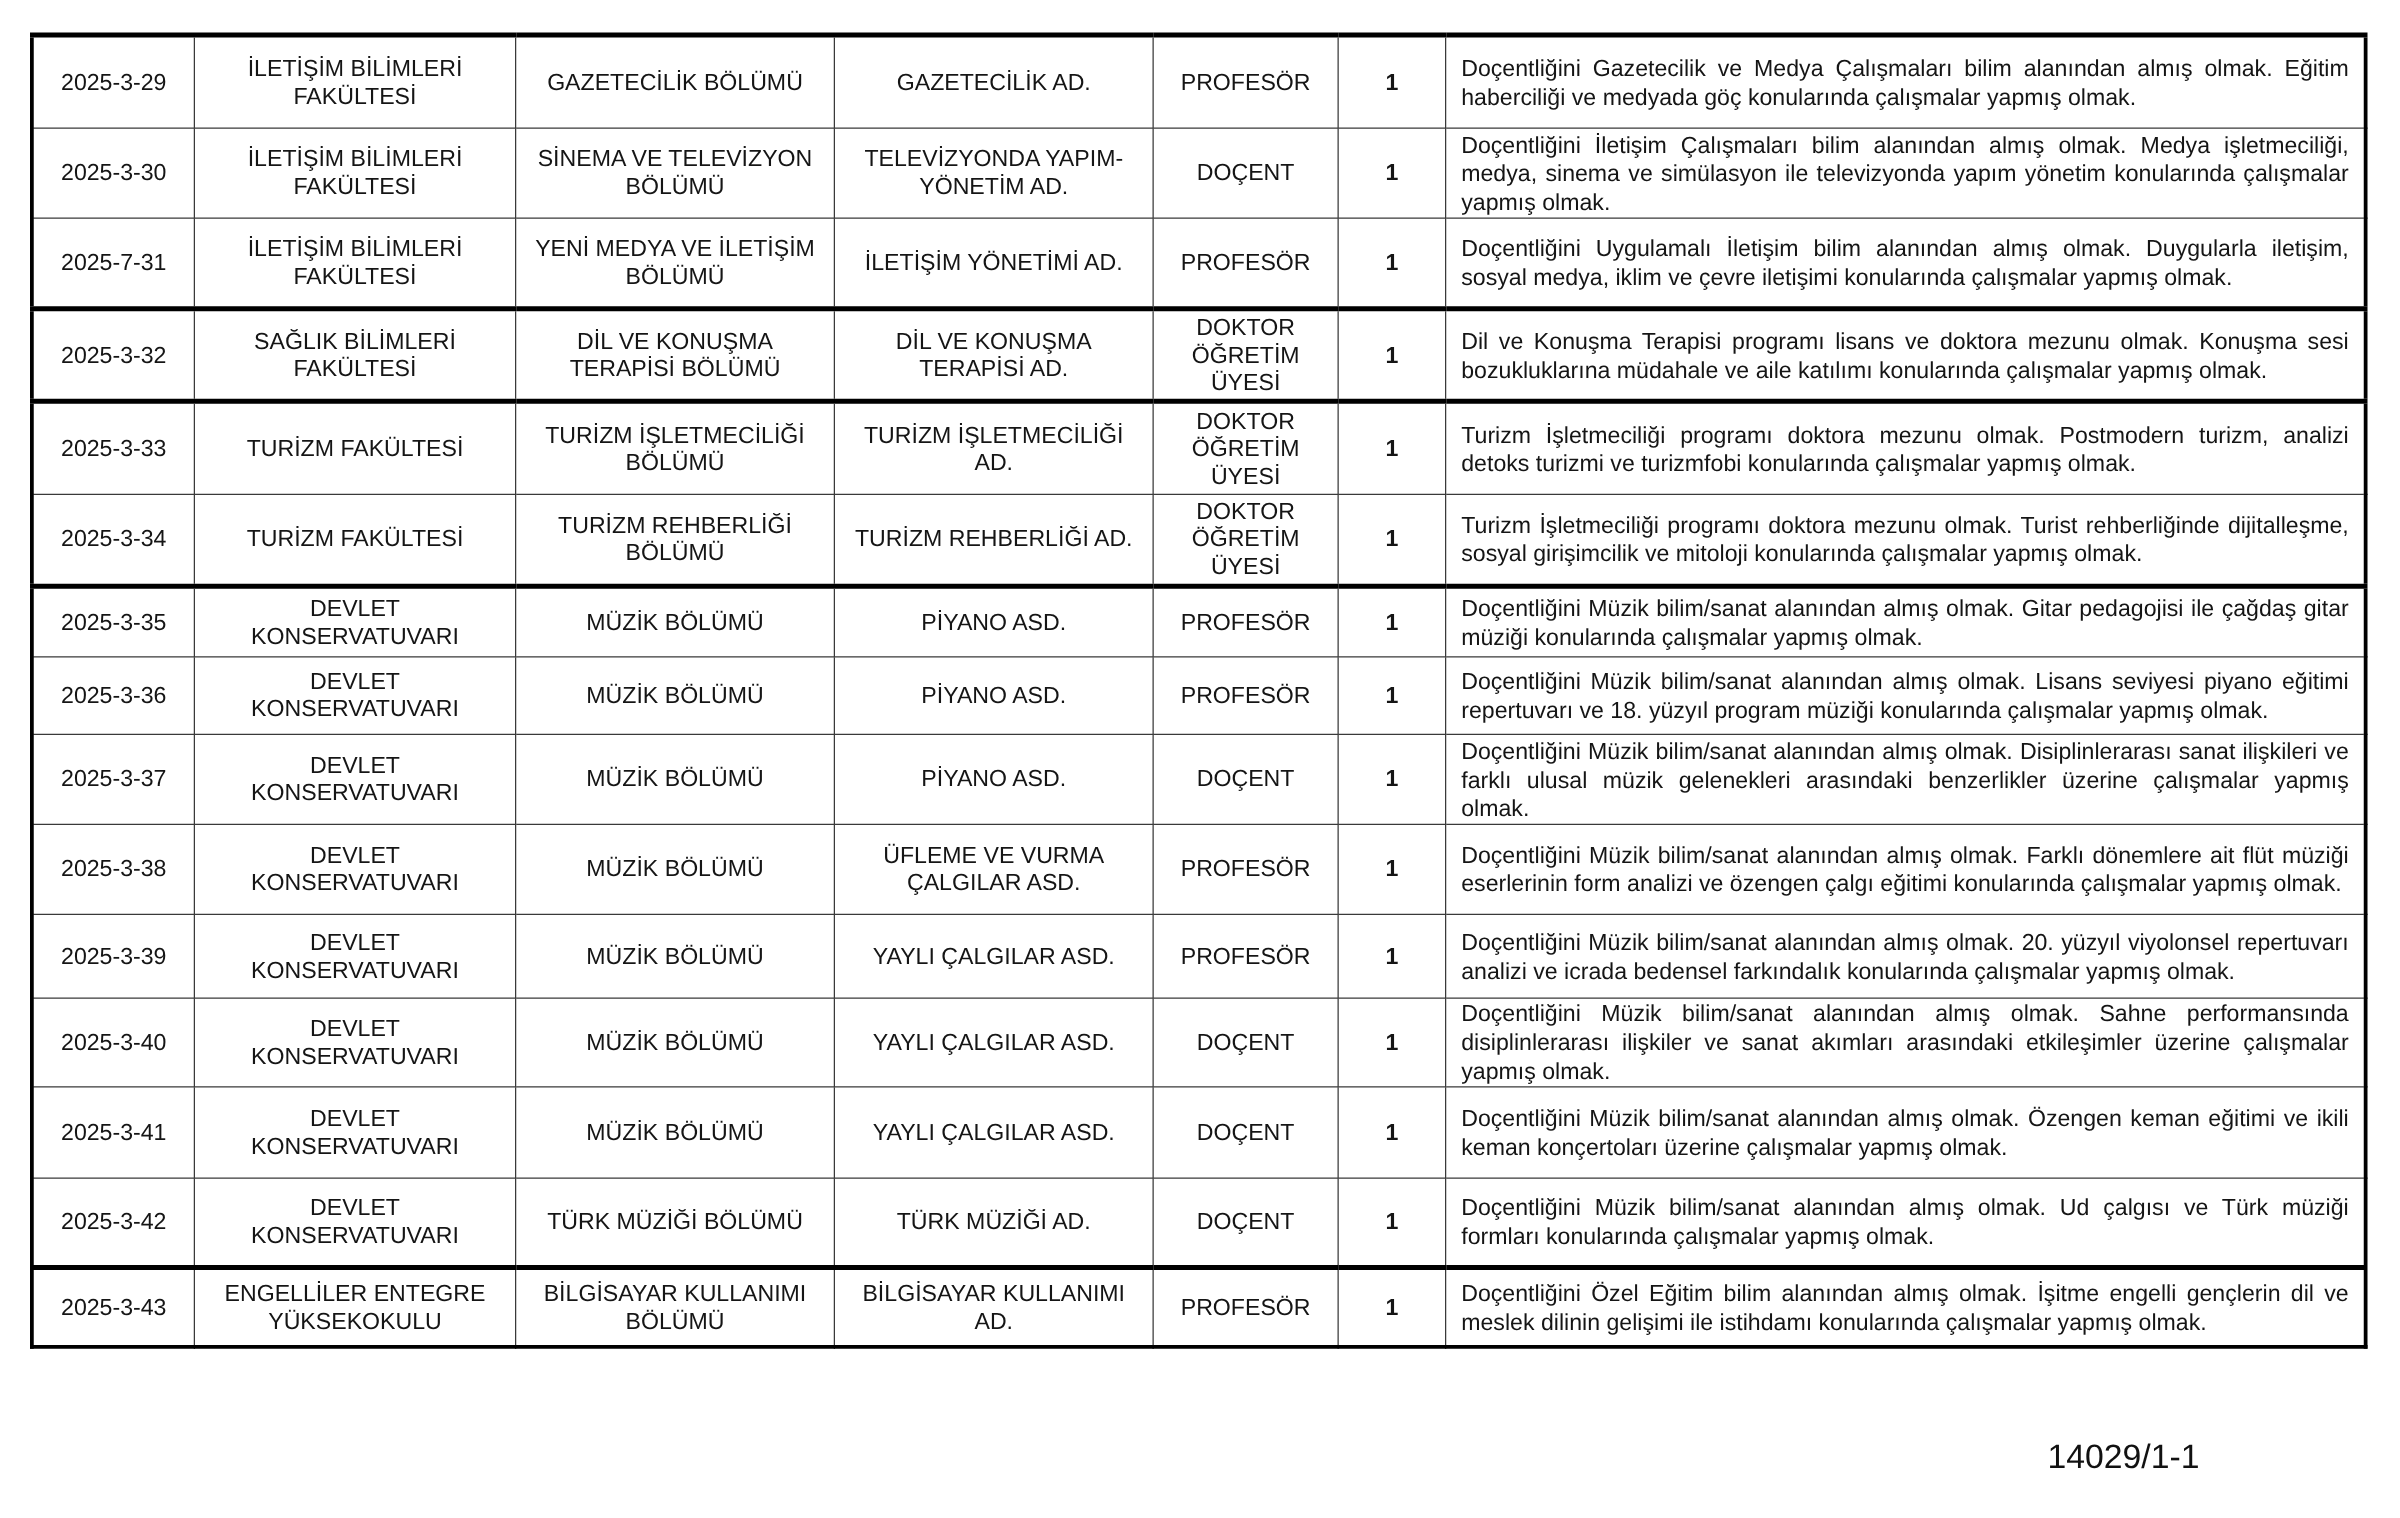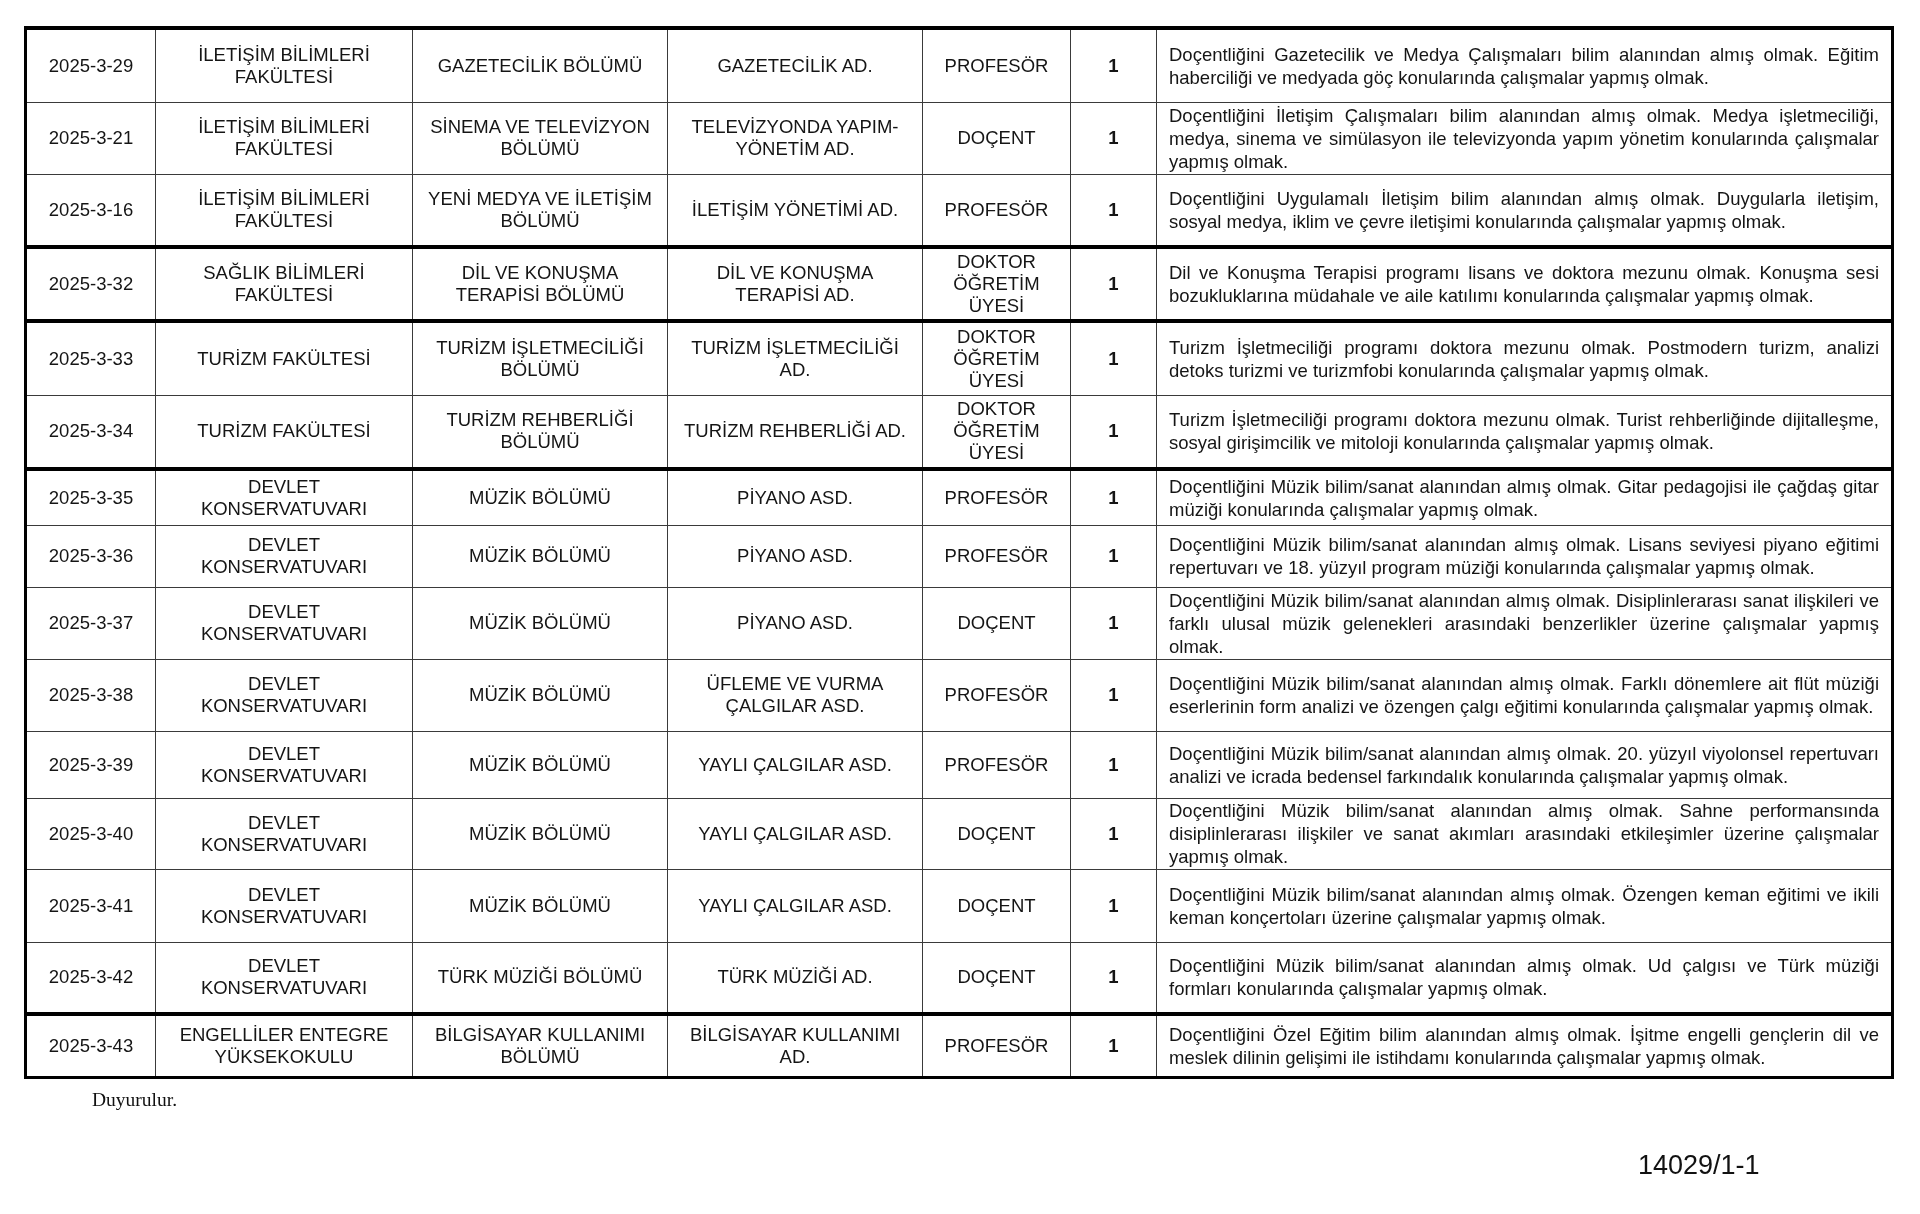--- a/index.html
+++ b/index.html
@@ -47,30 +47,30 @@
         <tr class="group-start" style="height: 74px;">
     <td class="c-no">2025-3-29</td>
     <td class="c-fac">İLETİŞİM BİLİMLERİ FAKÜLTESİ</td>
     <td class="c-dep">GAZETECİLİK BÖLÜMÜ</td>
     <td class="c-ad">GAZETECİLİK AD.</td>
     <td class="c-title">PROFESÖR</td>
     <td class="c-count">1</td>
     <td class="c-desc">Doçentliğini Gazetecilik ve Medya Çalışmaları bilim alanından almış olmak. Eğitim haberciliği ve medyada göç konularında çalışmalar yapmış olmak.</td>
   </tr>
         <tr style="height: 72px;">
-    <td class="c-no">2025-3-21</td>
+    <td class="c-no">2025-3-30</td>
     <td class="c-fac">İLETİŞİM BİLİMLERİ FAKÜLTESİ</td>
     <td class="c-dep">SİNEMA VE TELEVİZYON BÖLÜMÜ</td>
     <td class="c-ad">TELEVİZYONDA YAPIM-YÖNETİM AD.</td>
     <td class="c-title">DOÇENT</td>
     <td class="c-count">1</td>
     <td class="c-desc">Doçentliğini İletişim Çalışmaları bilim alanından almış olmak. Medya işletmeciliği, medya, sinema ve simülasyon ile televizyonda yapım yönetim konularında çalışmalar yapmış olmak.</td>
   </tr>
         <tr style="height: 73px;">
-    <td class="c-no">2025-3-16</td>
+    <td class="c-no">2025-7-31</td>
     <td class="c-fac">İLETİŞİM BİLİMLERİ FAKÜLTESİ</td>
     <td class="c-dep">YENİ MEDYA VE İLETİŞİM BÖLÜMÜ</td>
     <td class="c-ad">İLETİŞİM YÖNETİMİ AD.</td>
     <td class="c-title">PROFESÖR</td>
     <td class="c-count">1</td>
     <td class="c-desc">Doçentliğini Uygulamalı İletişim bilim alanından almış olmak. Duygularla iletişim, sosyal medya, iklim ve çevre iletişimi konularında çalışmalar yapmış olmak.</td>
   </tr>
         <tr class="group-start" style="height: 74px;">
     <td class="c-no">2025-3-32</td>
     <td class="c-fac">SAĞLIK BİLİMLERİ FAKÜLTESİ</td>
@@ -176,17 +176,16 @@
     <td class="c-dep">BİLGİSAYAR KULLANIMI BÖLÜMÜ</td>
     <td class="c-ad">BİLGİSAYAR KULLANIMI AD.</td>
     <td class="c-title">PROFESÖR</td>
     <td class="c-count">1</td>
     <td class="c-desc">Doçentliğini Özel Eğitim bilim alanından almış olmak. İşitme engelli gençlerin dil ve meslek dilinin gelişimi ile istihdamı konularında çalışmalar yapmış olmak.</td>
   </tr>
       </tbody>
   </table>
 
   <div class="footnote">
-    <div>Duyurulur.</div>
   </div>
 
   <div class="page-number">14029/1-1</div>
 </div>
 
 </body></html>

